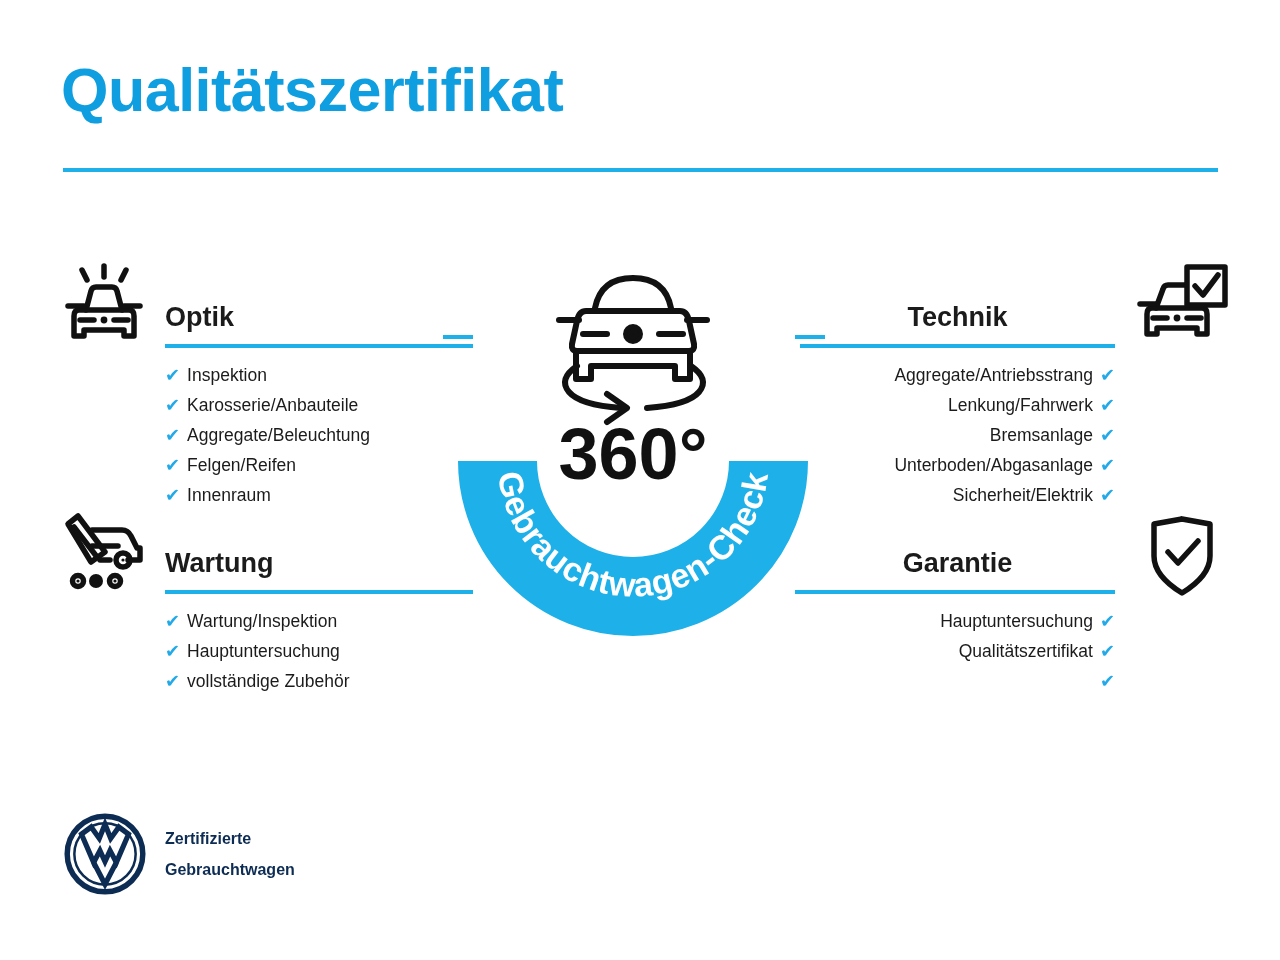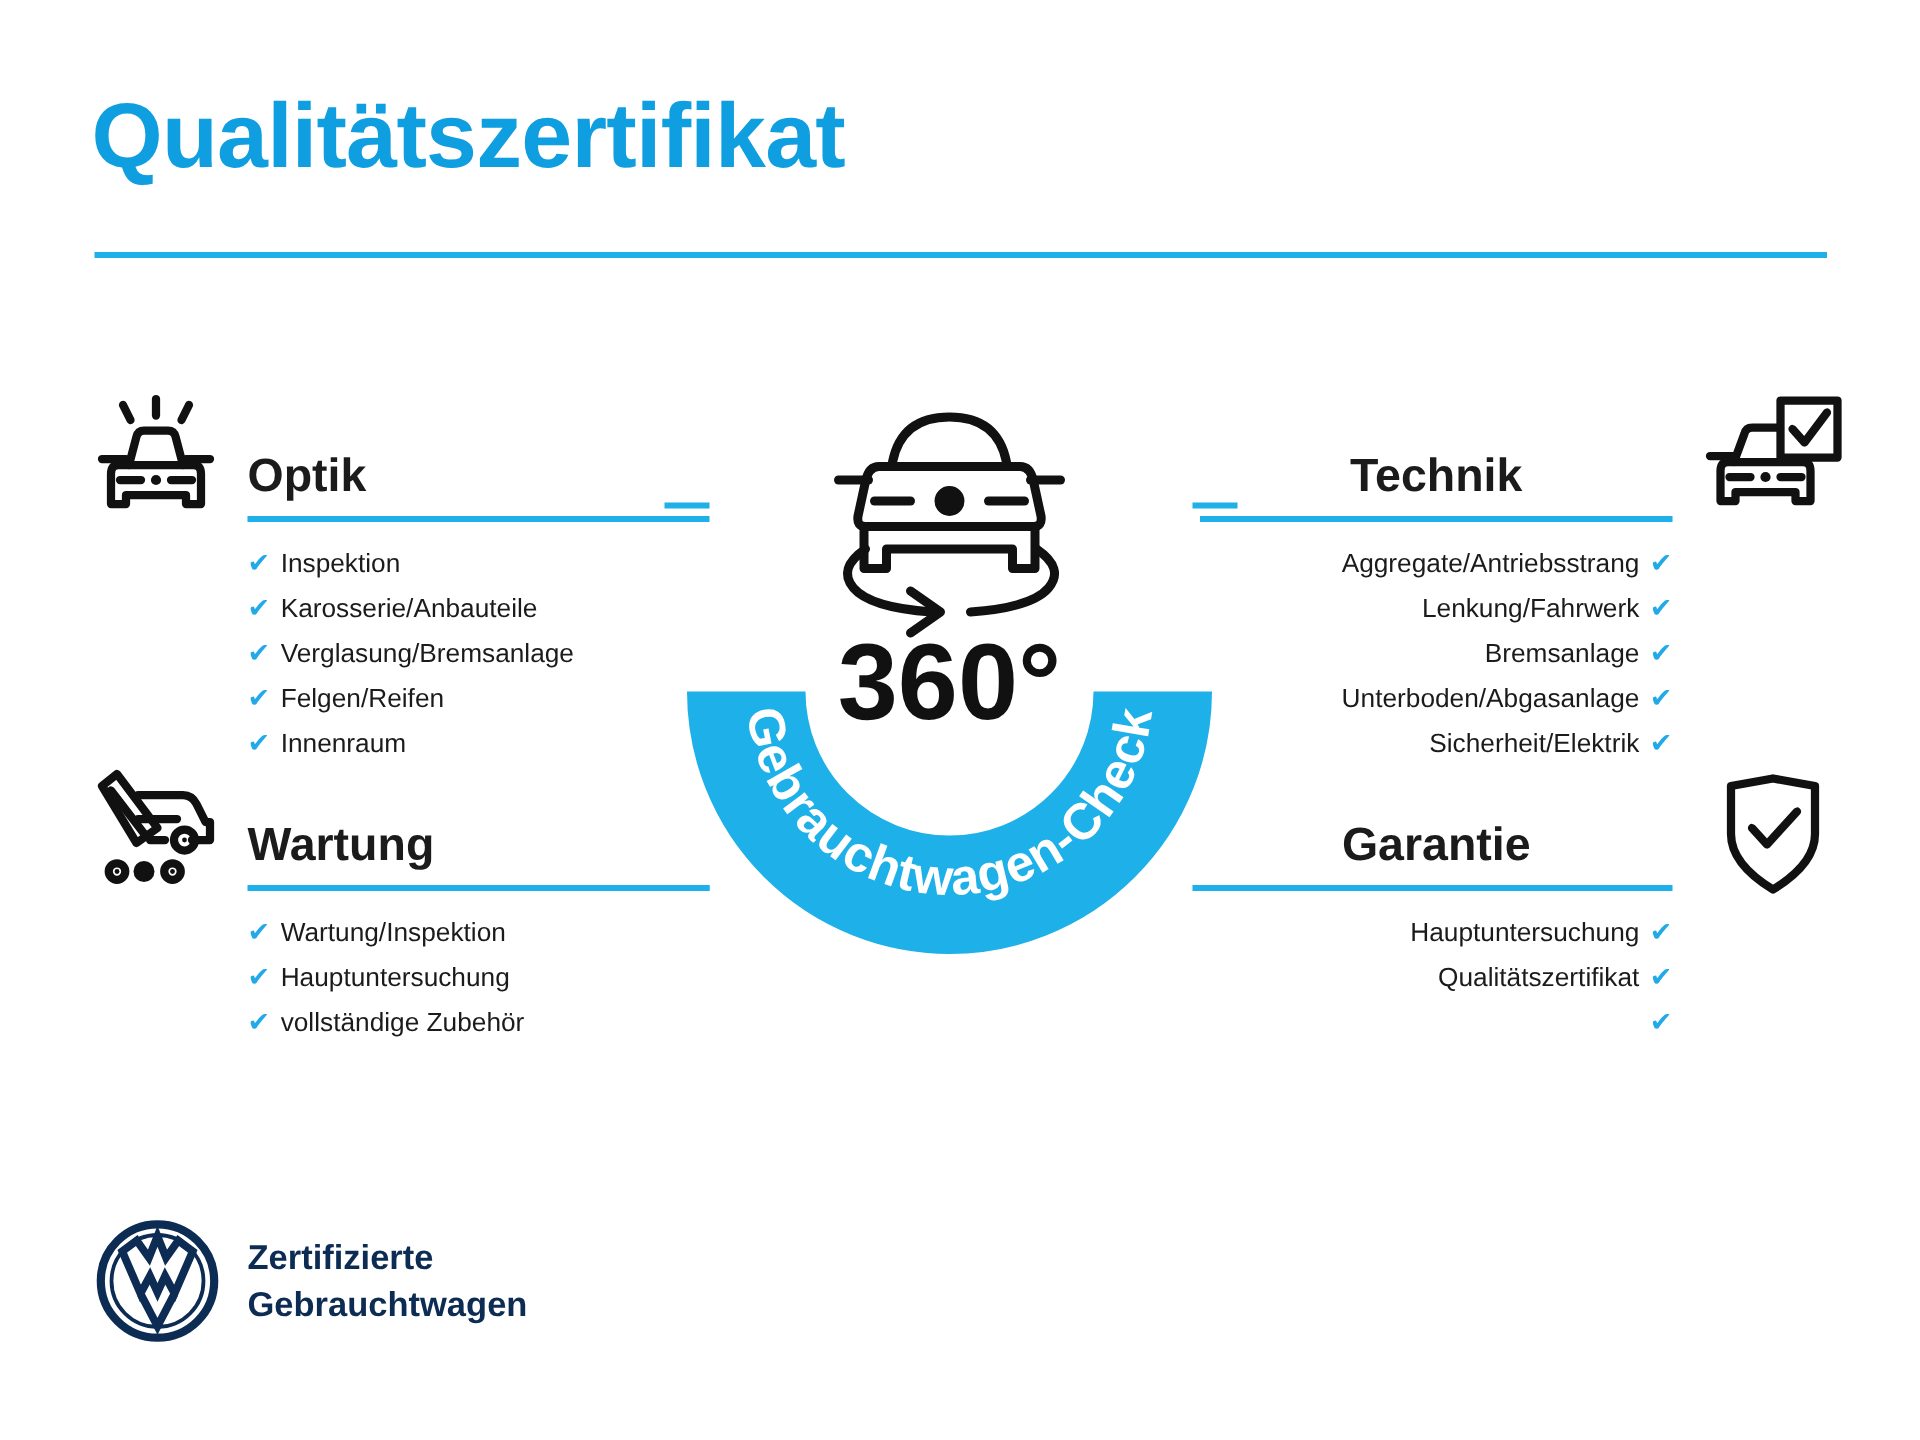--- a/index.html
+++ b/index.html
@@ -46,21 +46,21 @@
 
   
   .section {
     position: absolute;
   }
   .section-head {
     position: relative;
     height: 46px;
   }
   .section-title {
-    font-size: 31px;
+    font-size: 27px;
     font-weight: 700;
     color: #1b1b1b;
     line-height: 34px;
     white-space: nowrap;
   }
   .section-rule {
     position: absolute;
     left: 0;
     right: 0;
     bottom: -2px;
@@ -138,21 +138,21 @@
   #footer-logo {
     position: absolute;
     left: 63px;
     top: 812px;
     display: flex;
     align-items: center;
     gap: 18px;
   }
   #vw-mark { width: 84px; height: 84px; display: block; }
   .footer-text {
-    font-size: 23px;
+    font-size: 16px;
     font-weight: 700;
     line-height: 31px;
     color: #0d2c54;
     white-space: nowrap;
   }
 </style>
 </head>
 <body>
 
 <div class="page">
@@ -236,21 +236,21 @@
       <li class="item">
         <span class="tick">✔</span>
         <span>Inspektion</span>
       </li>
       <li class="item">
         <span class="tick">✔</span>
         <span>Karosserie/Anbauteile</span>
       </li>
       <li class="item">
         <span class="tick">✔</span>
-        <span>Verglasung/Bremsanlage</span>
+        <span>Aggregate/Beleuchtung</span>
       </li>
       <li class="item">
         <span class="tick">✔</span>
         <span>Felgen/Reifen</span>
       </li>
       <li class="item">
         <span class="tick">✔</span>
         <span>Innenraum</span>
       </li>
     </ul>

